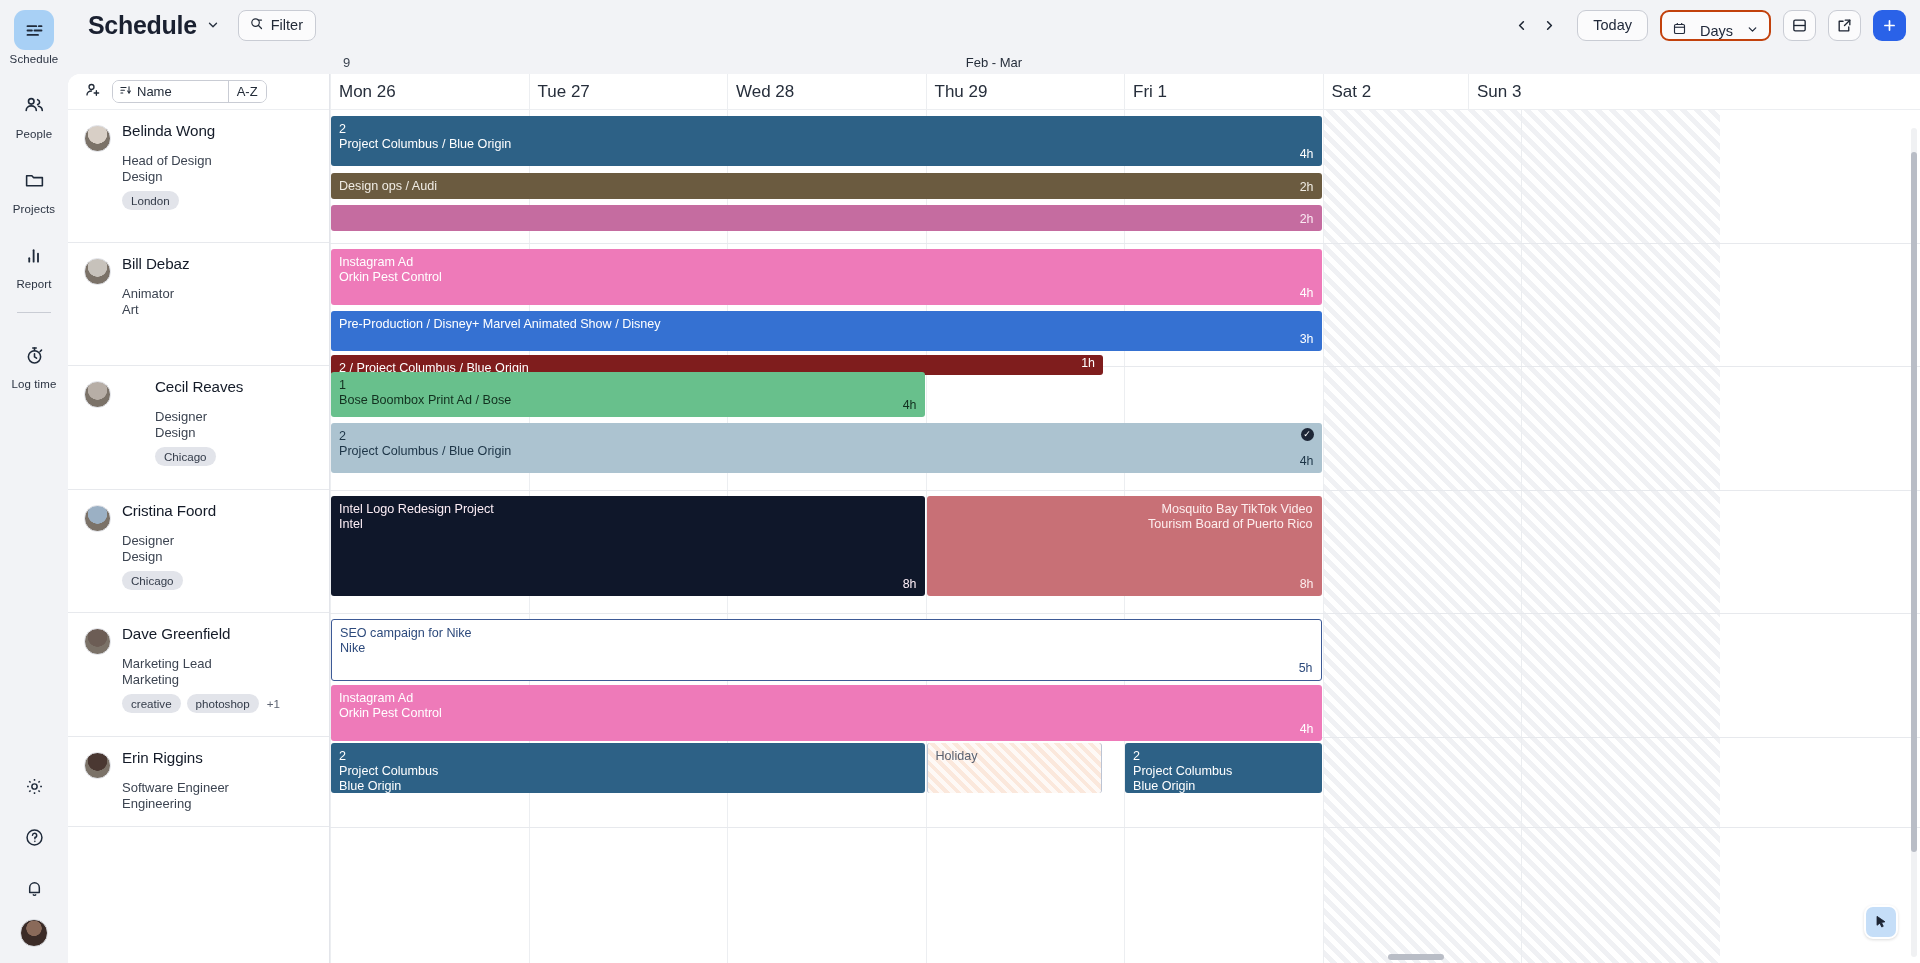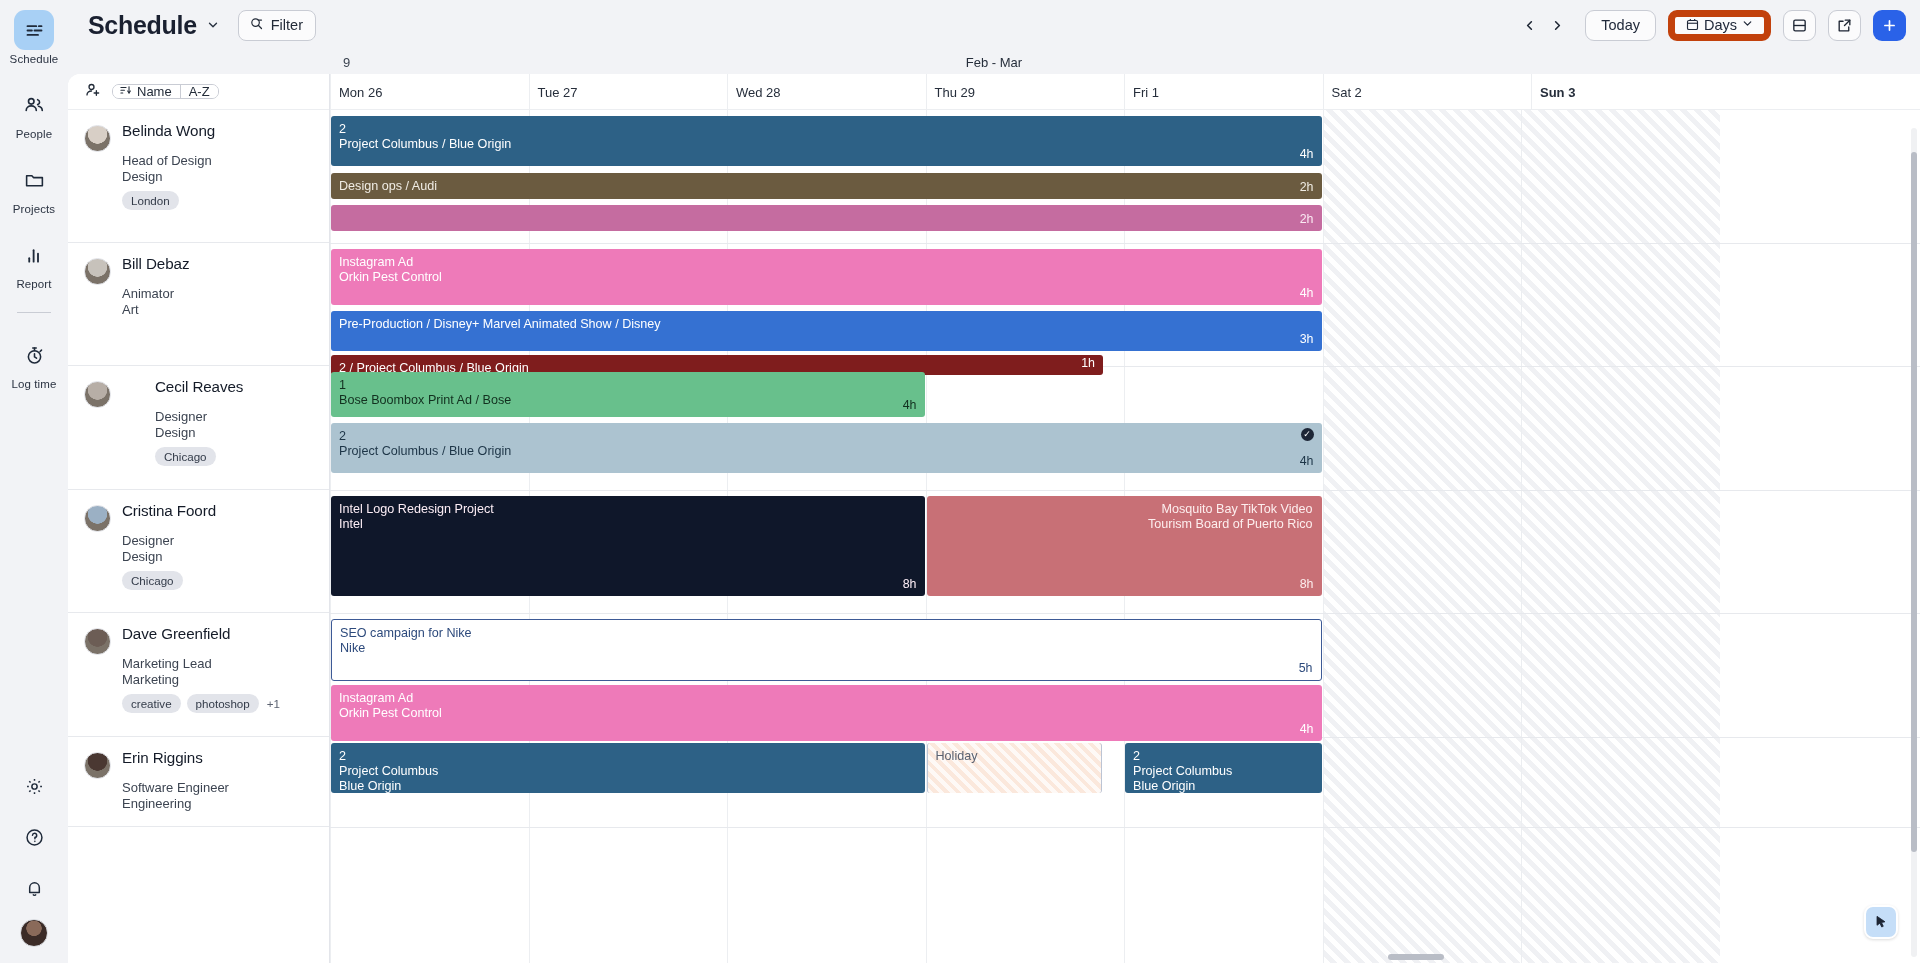--- a/index.html
+++ b/index.html
@@ -66,22 +66,22 @@
     display: flex; align-items: center; justify-content: center;
     color: #1d2533; cursor: pointer;
   }
   .today-btn {
     height: 31px; padding: 0 15px; margin-left: 14px;
     border: 1px solid #c9ccd4; border-radius: 9px; background: #fbfbfc;
     font-size: 14.5px; color: #20293a; display: flex; align-items: center; cursor: pointer;
   }
   .days-btn {
     height: 31px; padding: 0 10px; margin-left: 12px;
-    border: 7px solid #c2410c; border-radius: 9px; background: #fbfbfc;
-    display: flex; align-items: flex-start; gap: 4px;
+    border: 2px solid #c2410c; border-radius: 9px; background: #fbfbfc;
+    display: flex; align-items: flex-end; gap: 13px;
     font-size: 14.5px; color: #20293a; cursor: pointer;
   }
   .icon-btn {
     width: 33px; height: 31px; margin-left: 12px;
     border: 1px solid #c9ccd4; border-radius: 9px; background: #fbfbfc;
     display: flex; align-items: center; justify-content: center;
     color: #1d2533; cursor: pointer;
   }
   .add-btn {
     width: 33px; height: 31px; margin-left: 12px;
@@ -106,21 +106,21 @@
     border-right: 1px solid #e3e5ea;
     border-top-left-radius: 12px;
     position: relative; z-index: 6;
     overflow: hidden;
   }
   .people-head {
     height: 36px; display: flex; align-items: center; gap: 10px;
     padding-left: 16px; background: #fff;
     border-bottom: 1px solid #eceef1;
   }
-  .sort-group { display: flex; border: 1px solid #c9ccd4; border-radius: 7px; overflow: hidden; height: 15px; }
+  .sort-group { display: flex; border: 1px solid #c9ccd4; border-radius: 7px; overflow: hidden; height: 23px; gap: 48px; }
   .sort-a { display: flex; align-items: center; gap: 5px; padding: 0 8px 0 6px; font-size: 13px; color: #222b38; cursor: pointer; background:#fff; }
   .sort-b { display: flex; align-items: center; padding: 0 8px; font-size: 13px; color: #222b38;
             border-left: 1px solid #c9ccd4; cursor: pointer; background:#fff; }
 
   .person {
     border-bottom: 1px solid #e7e9ed;
     padding: 12px 12px 10px 16px;
     display: flex; gap: 11px; overflow: hidden;
     cursor: pointer;
   }
@@ -132,21 +132,21 @@
   .tags { margin-top: 6px; display: flex; gap: 6px; flex-wrap: wrap; }
   .tag { background: #e2e4ea; color: #333b49; font-size: 11.6px;
          padding: 3px 9px; border-radius: 10px; white-space: nowrap; }
   .tag.more { background: transparent; color: #5b6270; padding: 3px 2px; }
 
   
   .grid-col { flex: 1; position: relative; overflow: hidden; background: #fff; }
   .date-head { height: 36px; position: relative; background: #fff; border-bottom: 1px solid #eceef1; }
   .daycell {
     position: absolute; top: 0; height: 36px;
-    font-size: 13px; color: #262e3b; padding-left: 8px;
+    font-size: 17px; color: #262e3b; padding-left: 8px;
     display: flex; align-items: center;
     border-left: 1px solid #eceef1;
   }
   .lanes { position: absolute; top: 36px; left: 0; right: 0; bottom: 0; }
   .colline { position: absolute; top: 0; bottom: 0; width: 1px; background: #eceef1; }
   .rowline { position: absolute; left: 0; right: 0; height: 1px; background: #e7e9ed; }
   .weekend-shade {
     position: absolute; top: 0; bottom: 0;
     background-image: repeating-linear-gradient(45deg,#ffffff 0 5px,#f0f1f4 5px 10px);
   }
@@ -472,21 +472,21 @@
         </div>
 
         <div class="grid-col">
           <div class="date-head" id="date-head">
               <div class="daycell" style="left: 0px; width: 198.5px;">Mon 26</div>
               <div class="daycell" style="left: 198.5px; width: 198.5px;">Tue 27</div>
               <div class="daycell" style="left: 397px; width: 198.5px;">Wed 28</div>
               <div class="daycell" style="left: 595.5px; width: 198.5px;">Thu 29</div>
               <div class="daycell" style="left: 794px; width: 198.5px;">Fri 1</div>
               <div class="daycell" style="left: 992.5px; width: 198.5px;">Sat 2</div>
-              <div class="daycell" style="left: 1201px; width: 198.5px; font-weight: bold;">Sun 3</div>
+              <div class="daycell" style="left: 1138px; width: 198.5px;">Sun 3</div>
             </div>
           <div class="lanes" id="lanes">
               <div class="colline" style="left: 0px;"></div>
               <div class="colline" style="left: 198.5px;"></div>
               <div class="colline" style="left: 397px;"></div>
               <div class="colline" style="left: 595.5px;"></div>
               <div class="colline" style="left: 794px;"></div>
               <div class="weekend-shade" style="left: 992.5px; width: 198.5px;"></div>
               <div class="colline" style="left: 992.5px;"></div>
               <div class="weekend-shade" style="left: 1191px; width: 198.5px;"></div>

